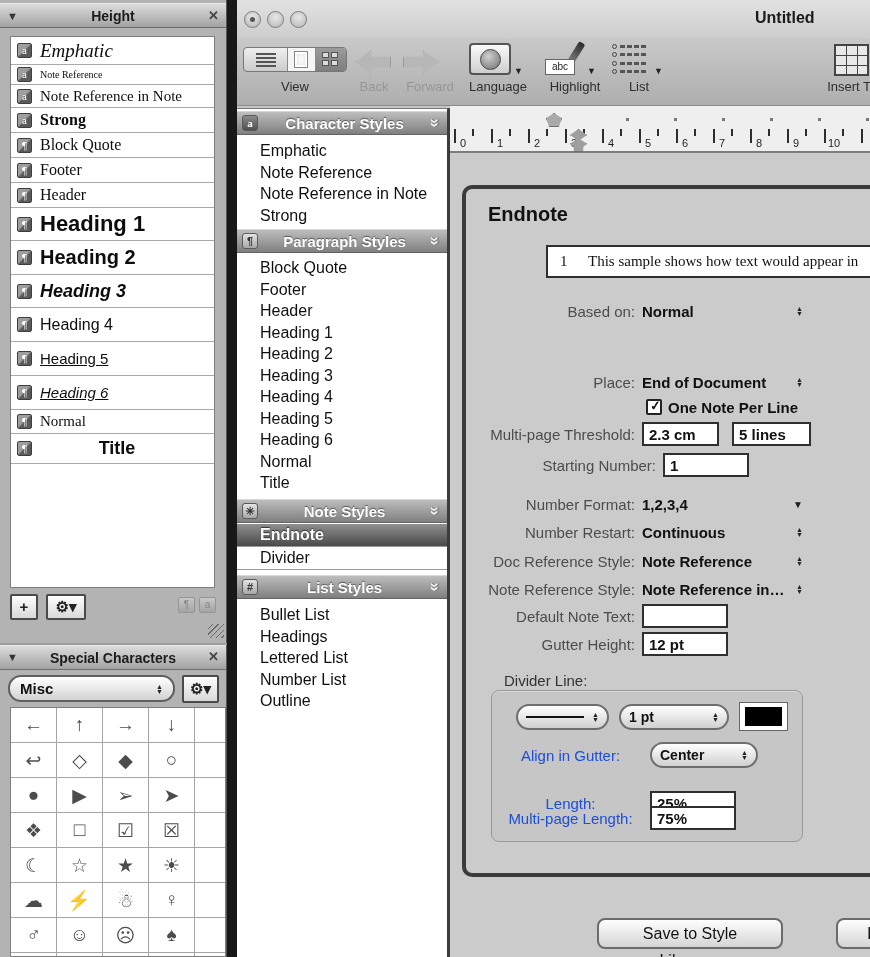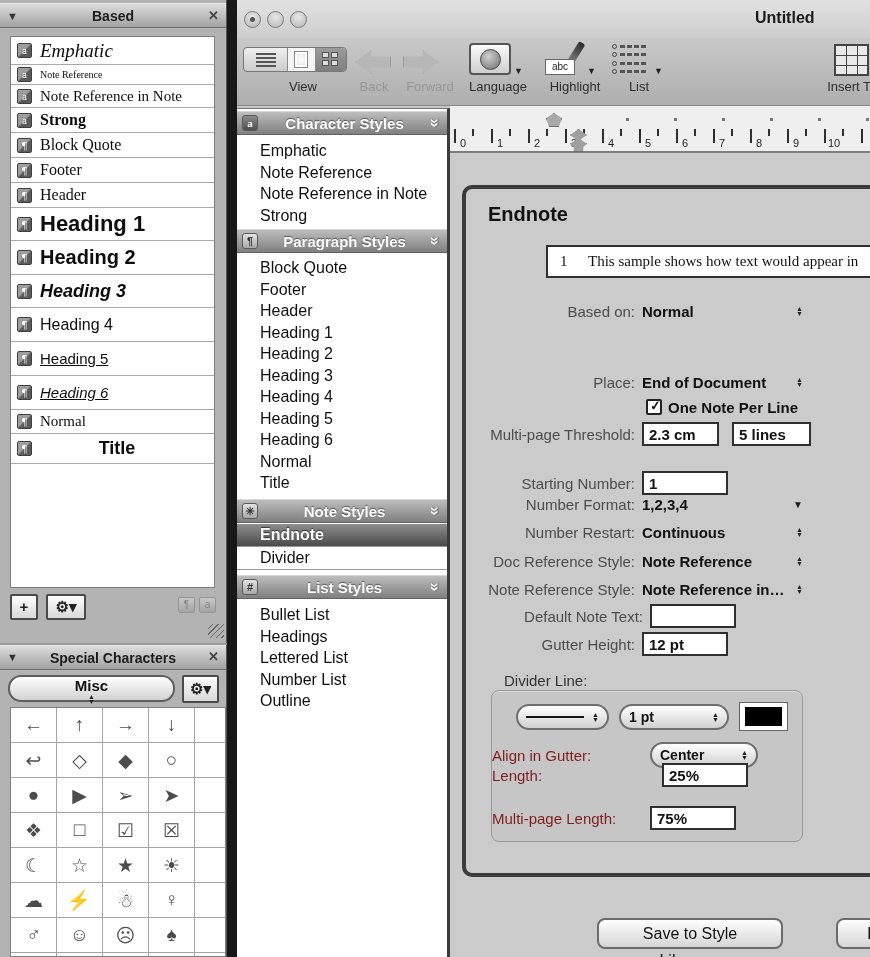--- a/index.html
+++ b/index.html
@@ -40,21 +40,21 @@
              font-size:15px; font-weight:bold; color:#222; text-align:center; }
   #add-style-btn { left:10px; top:594px; width:28px; line-height:21px; }
   #styles-gear-btn { left:46px; top:594px; width:40px; line-height:21px; }
   .mini-ic { position:absolute; top:597px; width:17px; height:16px; border:1px solid #8a8a8a; border-radius:2px;
              background:linear-gradient(#cfcfcf,#9f9f9f); color:#777; font-size:10px; text-align:center; line-height:14px; opacity:.75; }
   #grip { position:absolute; right:2px; top:624px; width:16px; height:14px;
           background:repeating-linear-gradient(135deg,transparent 0 3px,#6a6a6a 3px 4px); }
 
   
   #misc-popup { position:absolute; left:8px; top:30px; width:167px; height:27px; border:2px solid #5f5f5f; border-radius:13px;
-                background:linear-gradient(#ffffff,#d2d2d2); display:flex; align-items:center; padding:0 10px;flex-direction:column; }
+                background:linear-gradient(#ffffff,#d2d2d2); display:flex; align-items:center; padding:0 10px; }
   #misc-popup .plab { flex:1; font-size:15px; font-weight:bold; color:#111; }
   .updown { display:flex; flex-direction:column; line-height:5px; font-size:7px; color:#222; text-align:center; }
   #chars-gear-btn { position:absolute; left:182px; top:30px; width:37px; height:28px; background:linear-gradient(#fdfdfd,#d9d9d9);
                     border:2px solid #4a4a4a; border-radius:2px; text-align:center; font-size:15px; font-weight:bold; color:#222; line-height:23px; }
   #char-grid { position:absolute; left:10px; top:62px; width:216px; height:250px; background:#fff; border:1px solid #7e7e7e;
                display:grid; grid-template-columns:46px 46px 46px 46px 46px; grid-auto-rows:35px; overflow:hidden; }
   .ccell { border-right:1px solid #a5a5a5; border-bottom:1px solid #a5a5a5; display:flex; align-items:center; justify-content:center;
            font-size:19px; color:#4c4c4c; }
   .ccell.dim { color:#b0b0b0; }
 
@@ -154,37 +154,37 @@
                  background:#c6c6c6; box-shadow:inset 0 1px 0 #d9d9d9; }
   .pillpop { height:26px; border:2px solid #6e6e6e; border-radius:13px; background:linear-gradient(#ffffff,#d0d0d0);
              display:flex; align-items:center; padding:0 8px; }
   .pillpop .plab { flex:1; font-size:14px; font-weight:bold; color:#111; }
   #line-pop { position:absolute; left:24px; top:13px; width:93px; }
   #line-pop .lineglyph { flex:1; height:2px; background:#111; margin-right:8px; }
   #thick-pop { position:absolute; left:127px; top:13px; width:110px; }
   #color-well { position:absolute; left:247px; top:11px; width:49px; height:29px; background:#fff; border:1px solid #666; padding:4px 5px; }
   #color-well .swatch { width:100%; height:100%; background:#000; }
   .drow { position:absolute; display:flex; align-items:center; width:300px; }
-  .dlabel { width:158px; text-align:left; color:#7f1d1d; font-size:15px; padding-right:1px; flex:none; }
+  .dlabel { width:158px; text-align:center; color:#1d4ed8; font-size:15px; padding-right:1px; flex:none; }
   #align-pop { width:108px; }
   
   .push-btn { position:absolute; height:31px; background:linear-gradient(#fefefe,#d5d5d5); border:2px solid #6b6b6b; border-radius:8px;
               font-size:16px; color:#111; text-align:center; line-height:27px; padding:0 14px; }
   #save-lib-btn { left:147px; top:812px; width:186px; }
   #import-btn { left:386px; top:812px; width:80px; }
 </style>
 </head>
 <body>
 
 <div id="screen">
 
   <div class="palette" id="styles-palette">
     <div class="pal-header" style="margin-top:3px;">
       <span class="disclosure">▼</span>
-      <span class="pal-title">Based</span>
+      <span class="pal-title">Height</span>
       <span class="closer">✕</span>
     </div>
     <div id="styles-list">
       <div class="srow st-emphatic">
         <span class="sicon">a</span>
         <span class="slab">Emphatic</span>
         </div>
       <div class="srow st-noteref">
         <span class="sicon">a</span>
         <span class="slab">Note Reference</span>
@@ -327,21 +327,21 @@
           </div>
         <div class="seg seg3">
             <div class="ic-squares">
               <span></span>
               <span></span>
               <span></span>
               <span></span>
             </div>
           </div>
       </div>
-      <div class="tb-label" style="left:14px;width:104px;">View</div>
+      <div class="tb-label" style="left:6px;width:104px;">View</div>
 
       <div class="nav-arrow aleft" style="left:118px;"></div>
       <div class="tb-label dis" style="left:112px;width:50px;">Back</div>
       <div class="nav-arrow aright" style="left:166px;"></div>
       <div class="tb-label dis" style="left:158px;width:70px;">Forward</div>
 
       <div id="lang-ic"></div>
       <span class="tb-caret" style="left:277px;top:28px;">▼</span>
       <div class="tb-label" style="left:228px;width:66px;">Language</div>
 
@@ -476,21 +476,21 @@
           <span class="cbox"><span>✓</span></span>
           <span class="cblab">One Note Per Line</span>
         </div>
 
         <div class="frow" style="top:233px;">
           <span class="flabel">Multi-page Threshold:</span>
           <span class="tfield" style="width:79px; margin-right:6px;">2.3 cm</span>
           <span class="tfield" style="width:81px;margin-left:7px;">5 lines</span>
         </div>
 
-        <div class="frow" style="top:282px;">
+        <div class="frow" style="top:264px;margin-left:21px;">
           <span class="flabel">Starting Number:</span>
           <span class="tfield" style="width:86px;">1</span>
         </div>
 
         <div class="frow" style="top:303px;">
           <span class="flabel">Number Format:</span>
           <span class="popval">1,2,3,4</span>
           <span class="dd rt">▼</span>
         </div>
 
@@ -514,21 +514,21 @@
 
         <div class="frow" style="top:388px;">
           <span class="flabel">Note Reference Style:</span>
           <span class="popval">Note Reference in…</span>
           <span class="updown rt">
               <span>▲</span>
               <span>▼</span>
             </span>
         </div>
 
-        <div class="frow" style="top:415px;padding-left:8px;">
+        <div class="frow" style="top:415px;">
           <span class="flabel">Default Note Text:</span>
           <span class="tfield" style="width:86px;"></span>
         </div>
 
         <div class="frow" style="top:443px;">
           <span class="flabel">Gutter Height:</span>
           <span class="tfield" style="width:86px;">12 pt</span>
         </div>
 
         <div id="divider-label">Divider Line:</div>
@@ -554,21 +554,21 @@
           <div class="drow" style="top:51px;">
             <span class="dlabel">Align in Gutter:</span>
             <span class="pillpop" id="align-pop">
               <span class="plab">Center</span>
               <span class="updown">
                   <span>▲</span>
                   <span>▼</span>
                 </span>
             </span>
           </div>
-          <div class="drow" style="top:72px;gap:12px;">
+          <div class="drow" style="top:100px;">
             <span class="dlabel">Length:</span>
             <span class="tfield" style="width:86px;">25%</span>
           </div>
           <div class="drow" style="top:115px;">
             <span class="dlabel">Multi-page Length:</span>
             <span class="tfield" style="width:86px;">75%</span>
           </div>
         </div>
       </div>
 

